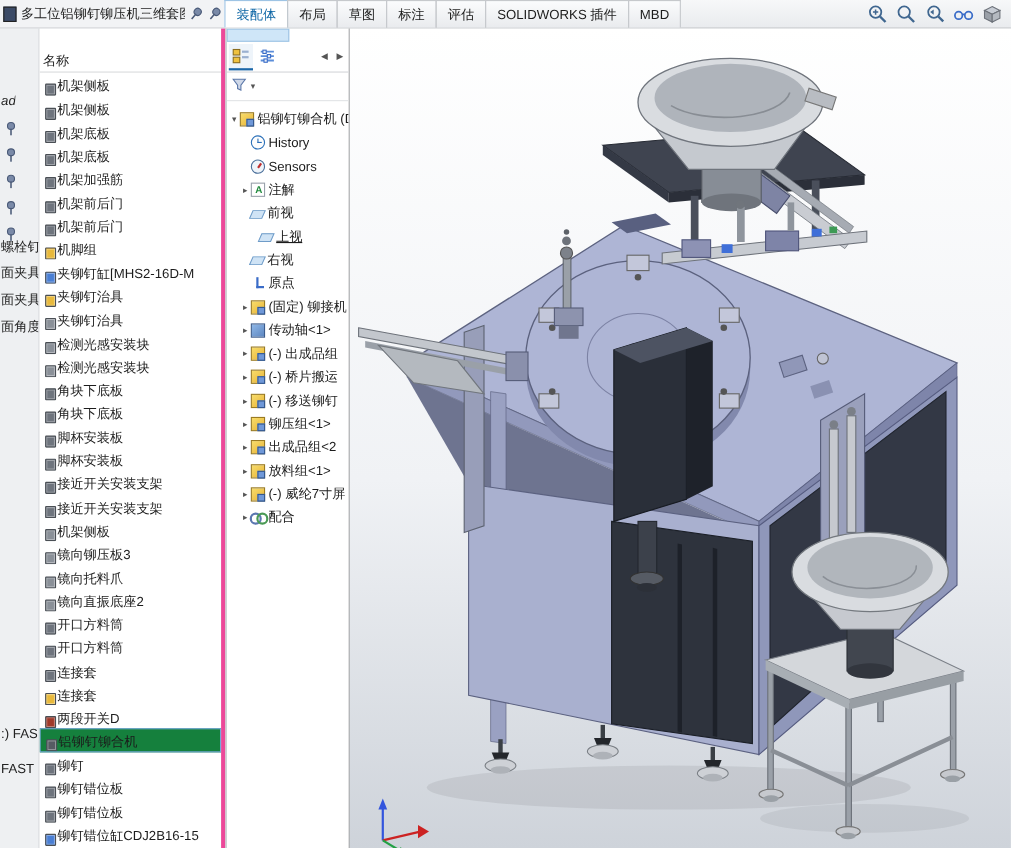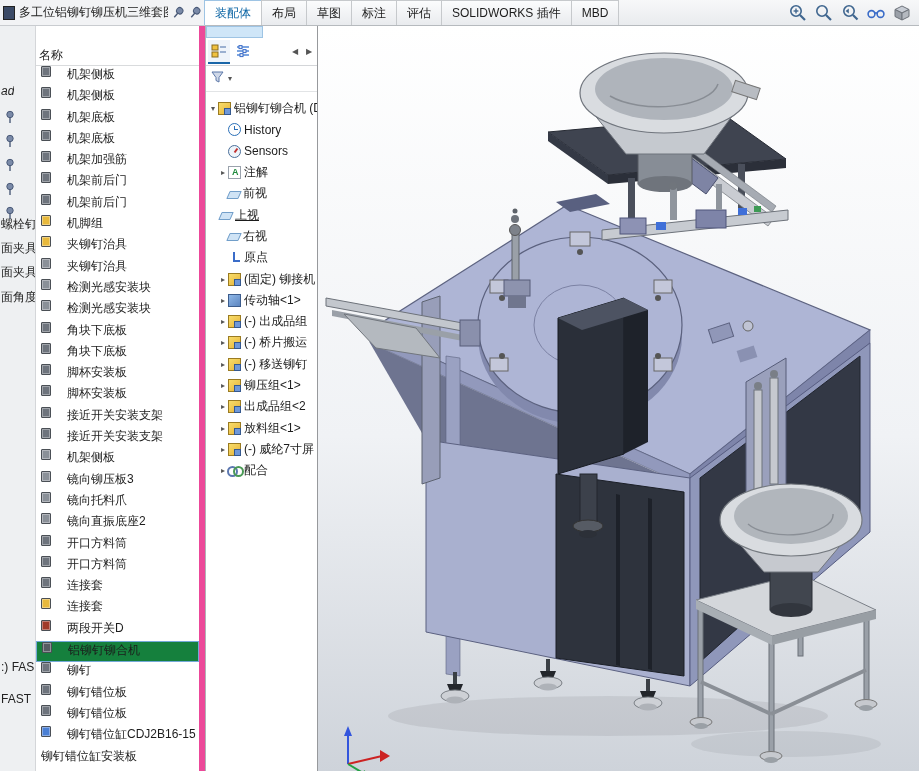--- a/index.html
+++ b/index.html
@@ -25,24 +25,24 @@
   #ribbon .spacer{flex:1}
   #ribbon .vicons{display:flex;align-items:center;gap:4px;padding-right:6px}
   .vicon{width:22px;height:22px;display:flex;align-items:center;justify-content:center;border-radius:2px}
 
   
   #left-strip{left:0;top:26px;width:36px;height:745px;background:#eef0f2;border-right:1px solid #d4d6d9;overflow:hidden}
   .pin{position:absolute;left:4px;width:12px;height:14px}
   .clip{position:absolute;left:1px;white-space:nowrap;font-size:12px;color:#222;max-width:34px;overflow:hidden}
 
   
-  #left-panel{left:36px;top:26px;width:169px;height:745px;background:#fff;border-right:6px solid #ec4899;overflow:hidden}
+  #left-panel{left:36px;top:26px;width:169px;height:745px;background:#fff;border-right:4px solid #ec4899;overflow:hidden}
   #left-panel .gap{height:20px}
   #left-panel .colhead{height:20px;line-height:19px;padding-left:3px;border-bottom:1px solid #d9dbdd;color:#222}
-  .lrow{height:21.3px;display:flex;align-items:flex-start;gap:16px;padding-left:5px;white-space:nowrap;overflow:hidden}
+  .lrow{height:21.3px;display:flex;align-items:flex-end;gap:1px;padding-left:5px;white-space:nowrap;overflow:hidden}
   .lrow.sel{background:#15803d;border:1px solid #74a9d8}
   .pico{width:10px;height:11px;border:1px solid #4a4f55;border-radius:1px;flex:none;box-shadow:inset 0 0 0 1px rgba(255,255,255,.35)}
   .lbl{white-space:nowrap;overflow:hidden}
 
   
   #fm-panel{left:205px;top:26px;width:113px;height:745px;background:#fff;border-left:1px solid #b0b3b6;border-right:1px solid #97999c;overflow:hidden}
   .fm-blue{width:57px;height:12px;background:#cfe6f8;border:1px solid #9ec4e4}
   .fm-tabs{height:28px;display:flex;align-items:center;border-bottom:1px solid #d4d6d9;padding:0 2px;gap:2px}
   .fmtab{width:22px;height:24px;display:flex;align-items:center;justify-content:center;border-bottom:2px solid transparent}
   .fmtab.active{border-bottom-color:#1a66a8;background:#eef4fa}
@@ -201,20 +201,24 @@
       </div>
       <div class="lrow">
         <span class="pico" style="background: rgb(110, 116, 125);"></span>
         <span class="lbl">机架前后门</span>
       </div>
       <div class="lrow">
         <span class="pico" style="background: rgb(232, 185, 60);"></span>
         <span class="lbl">机脚组</span>
       </div>
       <div class="lrow">
+        <span class="pico" style="background: rgb(74, 127, 212);"></span>
+        <span class="lbl">夹铆钉缸[MHS2-16D-M</span>
+      </div>
+      <div class="lrow">
         <span class="pico" style="background: rgb(232, 185, 60);"></span>
         <span class="lbl">夹铆钉治具</span>
       </div>
       <div class="lrow">
         <span class="pico" style="background: rgb(138, 144, 152);"></span>
         <span class="lbl">夹铆钉治具</span>
       </div>
       <div class="lrow">
         <span class="pico" style="background: rgb(138, 144, 152);"></span>
         <span class="lbl">检测光感安装块</span>
@@ -359,21 +363,21 @@
       <div class="trow" style="padding-left: 12px;">
         <span class="arrow">▸</span>
         <span class="tico annotations"></span>
         <span class="lbl">注解</span>
       </div>
       <div class="trow" style="padding-left: 12px;">
         <span class="arrow"></span>
         <span class="tico plane"></span>
         <span class="lbl">前视</span>
       </div>
-      <div class="trow" style="padding-left: 4px; text-decoration: underline;">
+      <div class="trow" style="padding-left: 20px; text-decoration: underline;">
         <span class="arrow"></span>
         <span class="tico plane"></span>
         <span class="lbl">上视</span>
       </div>
       <div class="trow" style="padding-left: 12px;">
         <span class="arrow"></span>
         <span class="tico plane"></span>
         <span class="lbl">右视</span>
       </div>
       <div class="trow" style="padding-left: 12px;">

